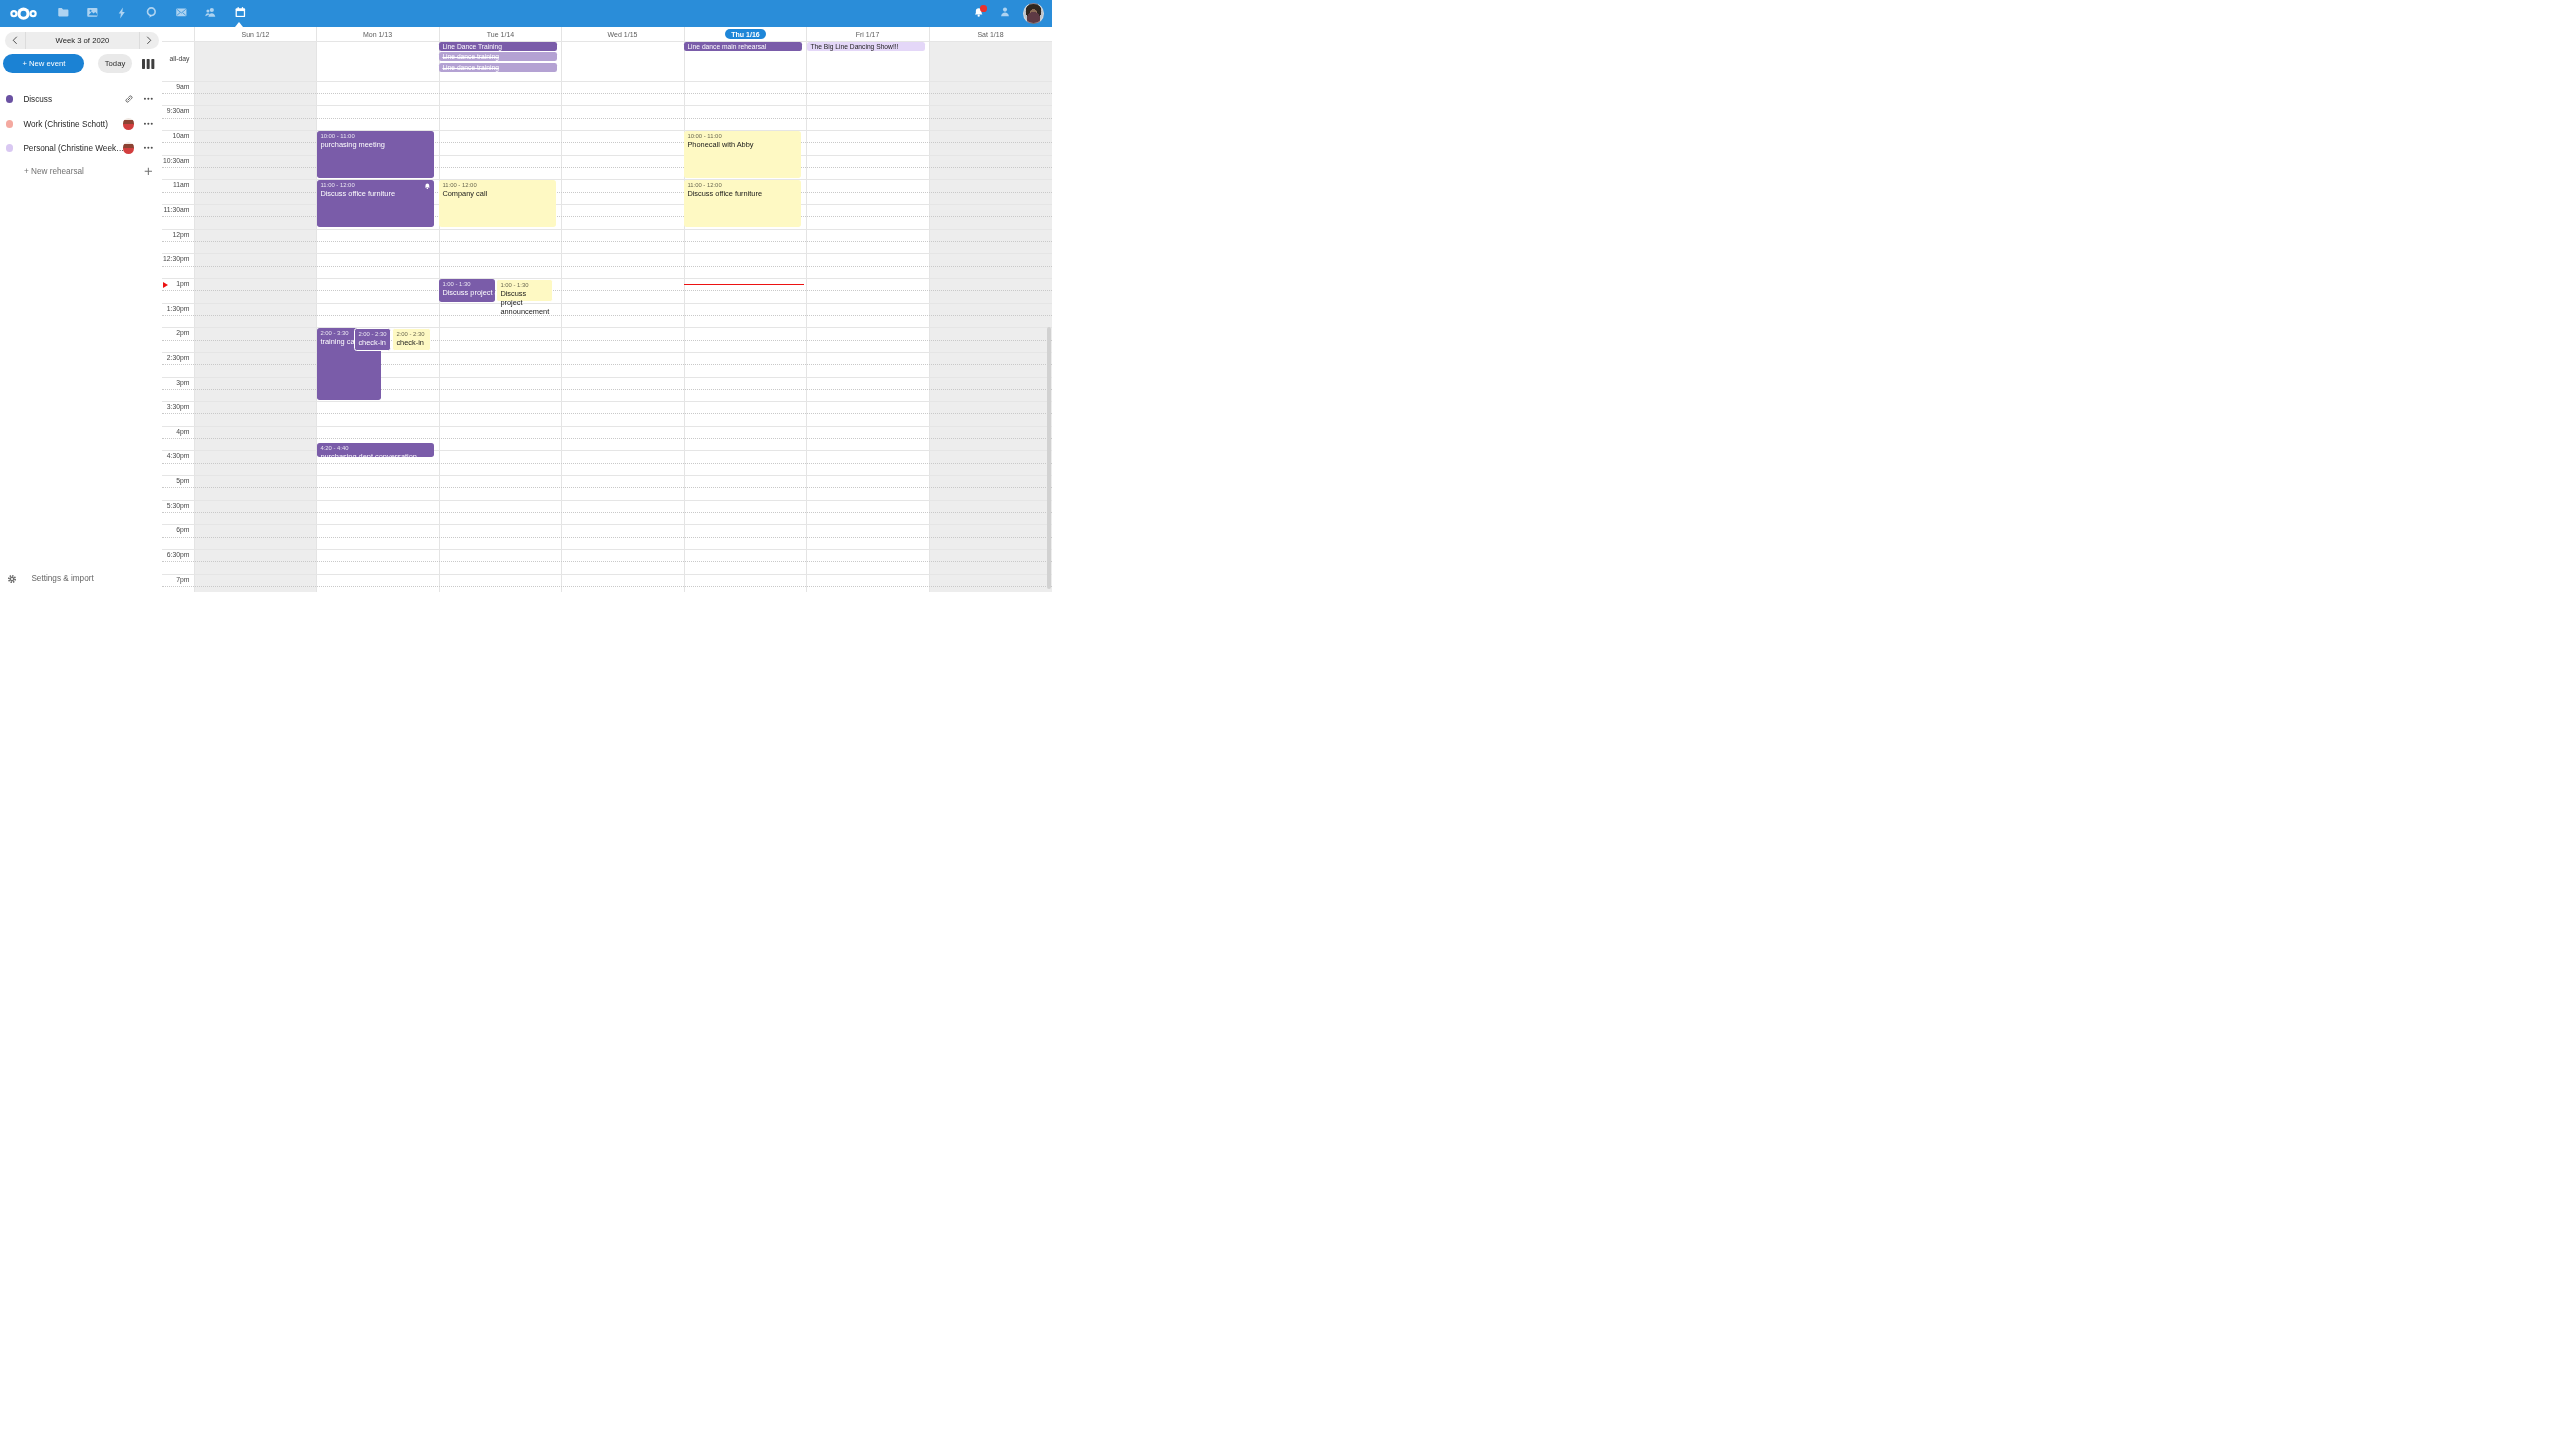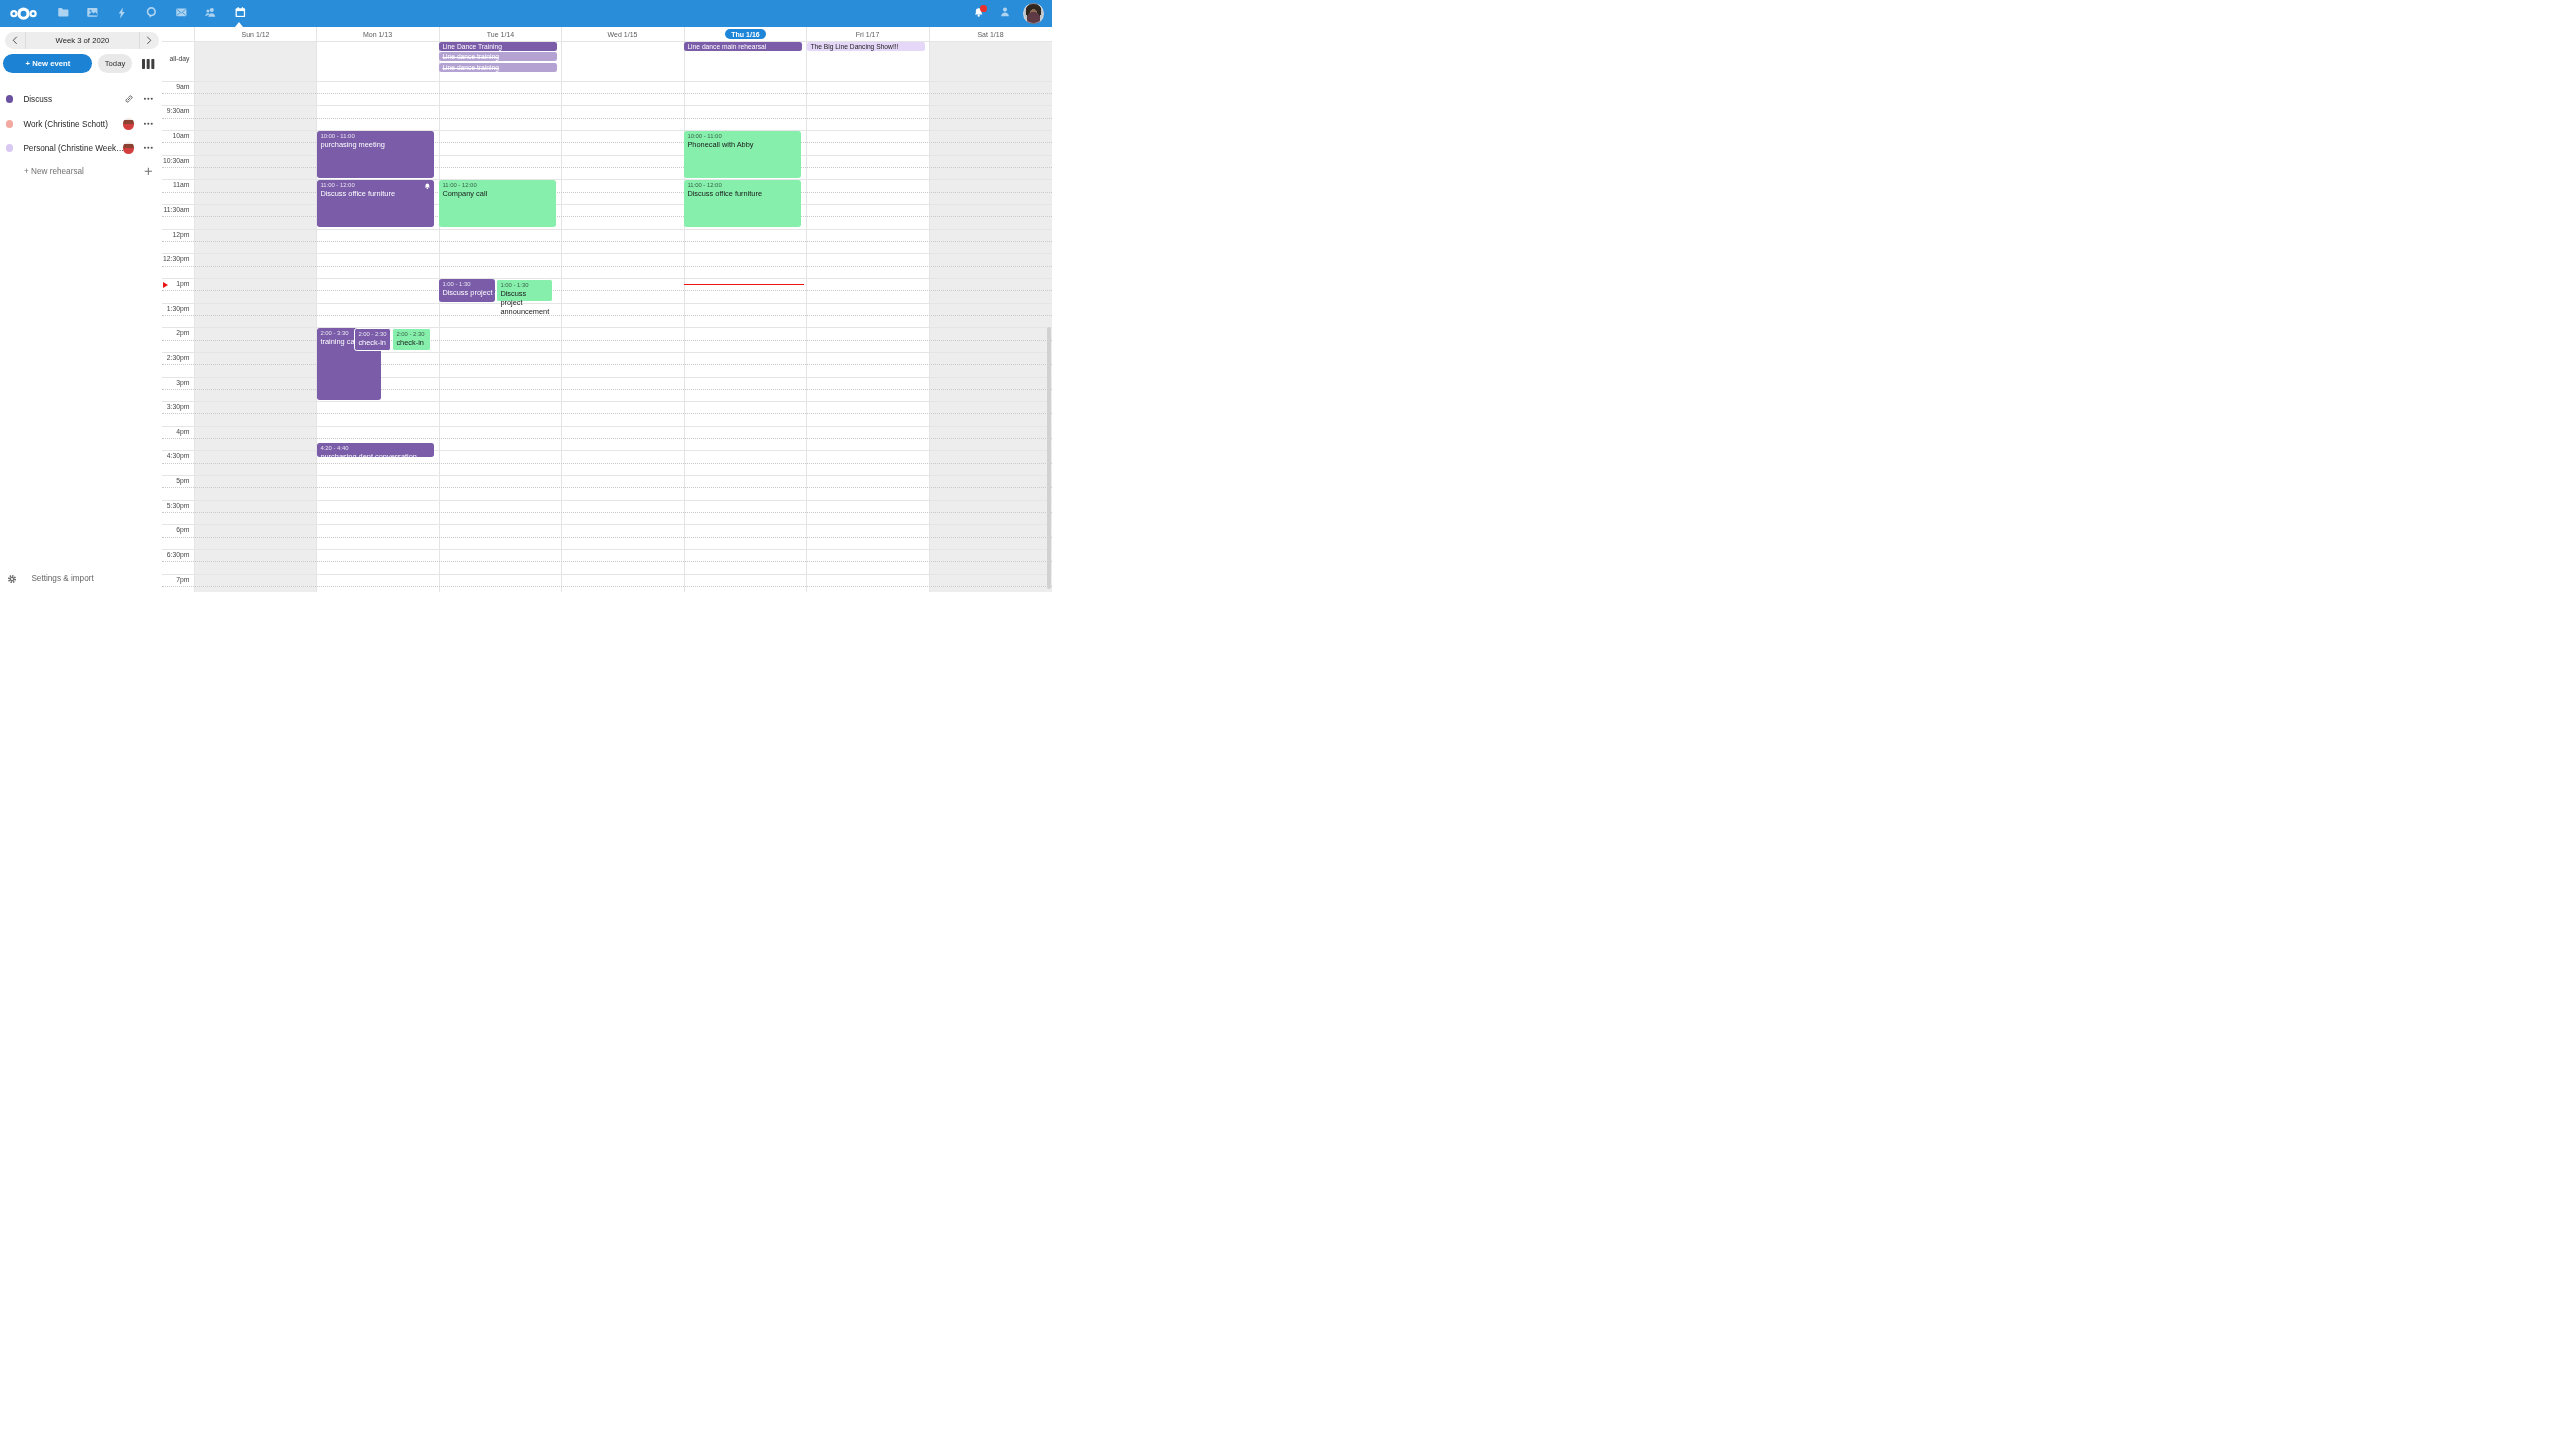--- a/index.html
+++ b/index.html
@@ -23,22 +23,22 @@
       background:radial-gradient(circle at 50% 78%,#5e3a44 0 38%,transparent 39%),
                  radial-gradient(circle at 50% 46%,#8a6a55 0 26%,transparent 27%),
                  radial-gradient(circle at 50% 38%,#2f2620 0 52%,#bfc4c9 53%);}
   
   .sidebar{position:absolute;left:0;top:27px;width:162px;bottom:0;background:#fff;z-index:40;}
   .weekpill{position:absolute;top:4.7px;left:5.4px;width:154px;height:17.4px;background:#ededed;border-radius:8.7px;
             display:flex;align-items:center;}
   .wp-btn{width:20px;height:17.4px;display:flex;align-items:center;justify-content:center;color:#333;cursor:pointer;}
   .wp-div{width:0.7px;height:17.4px;background:#dcdcdc;}
   .wp-label{flex:1;text-align:center;font-size:7.7px;color:#1d1d1d;}
-  .btn-newevent{position:absolute;top:27px;left:3.4px;width:89px;height:19px;border-radius:9.4px;background:#1b82d4;
-                color:#fff;font-size:7.7px;font-weight:bold;display:flex;align-items:center;justify-content:center;cursor:pointer;}
+  .btn-newevent{position:absolute;top:27px;left:3.4px;width:81px;height:19px;border-radius:9.4px;background:#1b82d4;
+                color:#fff;font-size:7.7px;font-weight:normal;display:flex;align-items:center;justify-content:center;cursor:pointer;}
   .btn-today{position:absolute;top:27px;left:98px;width:34px;height:19px;border-radius:9.4px;background:#e9e9e9;
              color:#2d2d2d;font-size:7.7px;display:flex;align-items:center;justify-content:center;cursor:pointer;}
   .viewtoggle{position:absolute;top:32px;left:142px;display:flex;gap:1.7px;cursor:pointer;color:#3f3f3f;}
   .cal-item{position:absolute;left:0;right:0;height:24px;display:flex;align-items:center;padding-left:6px;box-sizing:border-box;cursor:pointer;}
   .cal-dot{width:7.4px;height:7.4px;border-radius:50%;margin-right:10px;flex:none;}
   .cal-label{font-size:8.2px;color:#252525;flex:1;white-space:nowrap;overflow:hidden;}
   .cal-trail{display:flex;align-items:center;margin-right:8px;gap:9.4px;}
   .icon-link{color:#555;display:flex;}
   .icon-dots{color:#4c4c4c;display:flex;cursor:pointer;}
   .avatar-woman{width:11.4px;height:11.4px;border-radius:50%;
@@ -63,21 +63,21 @@
         white-space:nowrap;overflow:hidden;box-sizing:border-box;z-index:4;cursor:pointer;}
   .chip.solid-purple{background:#7a5ca9;color:#fff;}
   .chip.light-purple-declined{background:#b4a2d3;color:#fff;text-decoration:line-through;}
   .chip.lavender{background:#e4d7f8;color:#1c1c1c;}
   .tlabel{position:absolute;left:0;width:27.5px;text-align:right;font-size:6.8px;color:#474747;z-index:3;line-height:11.4px;height:11.4px;}
   .ev{position:absolute;border-radius:2.7px;padding:0.7px 3.4px;box-sizing:border-box;font-size:7.4px;line-height:1.2;
       overflow:hidden;z-index:4;cursor:pointer;}
   .ev .t{display:block;font-size:5.9px;margin:1.3px 0 0.7px;}
   .ev.purple{background:#7a5ca9;color:#fff;}
   .ev.purple .t{color:rgba(255,255,255,.85);}
-  .ev.pink{background:#86efac;color:#191919;}
+  .ev.pink{background:#fef9c3;color:#191919;}
   .ev.pink .t{color:rgba(0,0,0,.62);}
   .ev.bordered{border:0.7px solid #fff;}
   .ev.overflow{overflow:visible;}
   .ev.clip{white-space:nowrap;}
   .ev-bell{position:absolute;top:2.7px;right:3.4px;}
   .redline{position:absolute;height:1.3px;background:#ec1212;z-index:5;}
   .redarrow{position:absolute;width:0;height:0;border-top:3.4px solid transparent;border-bottom:3.4px solid transparent;
             border-left:5.4px solid #ec1212;z-index:5;}
   .scrollthumb{position:absolute;width:4px;border-radius:2px;background:#d1d1d1;z-index:6;cursor:pointer;}
 </style>

